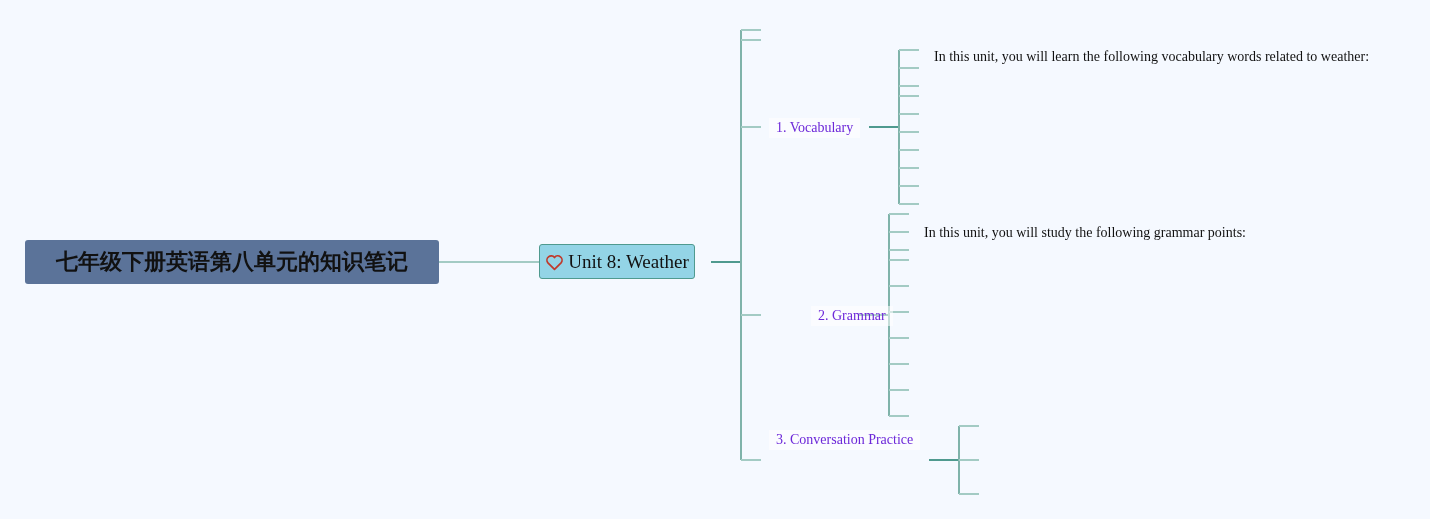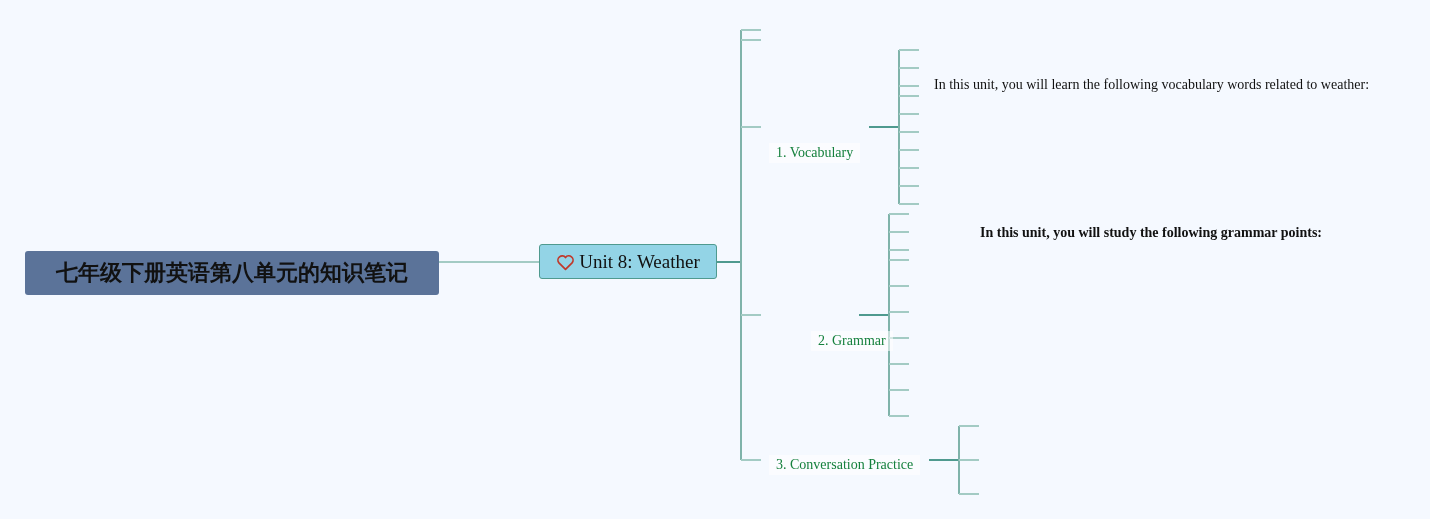--- a/index.html
+++ b/index.html
@@ -5,41 +5,41 @@
     html, body { margin: 0; padding: 0; }
     body {
       width: 1430px; height: 519px;
       background: #f5f9ff;
       position: relative; overflow: hidden;
       font-family: "Liberation Serif", serif;
     }
     #map { position: absolute; left: 0; top: 0; width: 1430px; height: 519px; }
     .node { position: absolute; box-sizing: border-box; white-space: nowrap; }
     .root {
-      left: 25px; top: 251px; width: 414px; height: 44px;
+      left: 25px; top: 240px; width: 414px; height: 44px;
       background: #5b7399; border-radius: 3px;
       color: #111; font-family: "DejaVu Sans", sans-serif; font-weight: bold;
       font-size: 22px; line-height: 44px; text-align: center;
     }
     .center {
-      left: 539px; top: 244px; width: 178px; height: 35px;
+      left: 539px; top: 244px; width: 156px; height: 35px;
       background: #93d4e6; border: 1px solid #4f9a8f; border-radius: 3px;
       color: #111; font-size: 19px; line-height: 33px; text-align: center;
     }
     .center .heart { display: inline-block; vertical-align: -3px; margin-right: 4px; }
     .branch {
-      font-size: 14px; color: #15803d; line-height: 20px;
-      background: rgba(255,255,255,0.55); padding: 0 7px; margin-top: 25px;
+      font-size: 14px; color: #6d28d9; line-height: 20px;
+      background: rgba(255,255,255,0.55); padding: 0 7px;
     }
     .b1 { left: 769px; top: 118px; }
     .b2 { left: 811px; top: 306px; }
     .b3 { left: 769px; top: 430px; }
     .leaf { font-size: 14px; color: #111; line-height: 18px; }
-    .l1 { left: 934px; top: 76px; }
-    .l2 { left: 980px; top: 224px; font-weight: bold; }
+    .l1 { left: 934px; top: 48px; }
+    .l2 { left: 924px; top: 224px; }
   </style>
 </head>
 <body>
 
 <svg id="map" xmlns="http://www.w3.org/2000/svg" width="1430" height="519">
 
   <line x1="439" y1="262" x2="539" y2="262" stroke="#a3cbc4" stroke-width="2"></line>
 
   <line x1="711" y1="262" x2="741" y2="262" stroke="#4f9a8f" stroke-width="2"></line>
 

